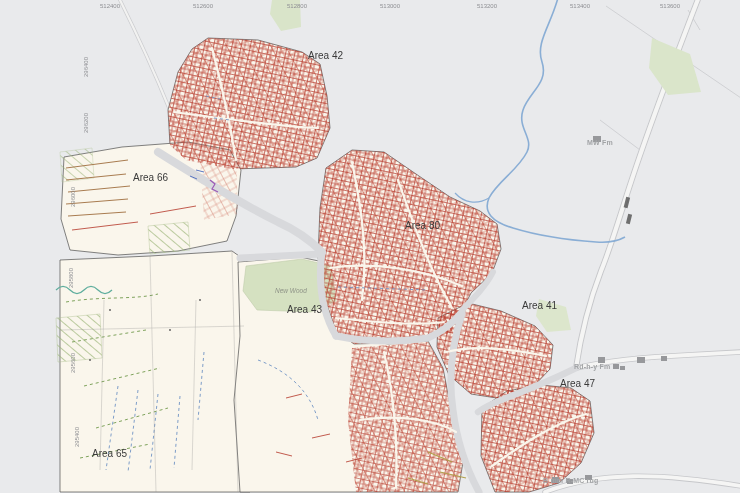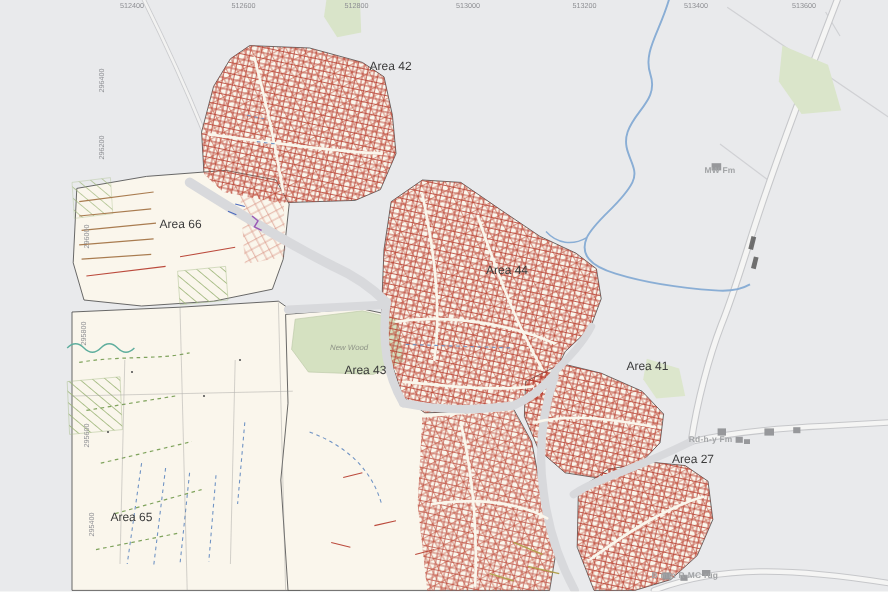--- a/index.html
+++ b/index.html
@@ -224,25 +224,25 @@
 <div>
   <span class="tick-left" style="left:86px;top:67px">296400</span>
   <span class="tick-left" style="left:86px;top:123px">296200</span>
   <span class="tick-left" style="left:73px;top:197px">296000</span>
   <span class="tick-left" style="left:71px;top:278px">295800</span>
   <span class="tick-left" style="left:73px;top:363px">295600</span>
   <span class="tick-left" style="left:77px;top:437px">295400</span>
 </div>
 
 <div class="lbl" style="left:308px;top:51px">Area 42</div>
-<div class="lbl" style="left:133px;top:183px">Area 66</div>
-<div class="lbl" style="left:405px;top:221px">Area 44</div>
+<div class="lbl" style="left:133px;top:173px">Area 66</div>
+<div class="lbl" style="left:405px;top:221px">Area 80</div>
 <div class="lbl" style="left:522px;top:301px">Area 41</div>
 <div class="lbl" style="left:287px;top:305px">Area 43</div>
-<div class="lbl" style="left:560px;top:379px">Area 27</div>
-<div class="lbl" style="left:92px;top:427px">Area 65</div>
+<div class="lbl" style="left:560px;top:379px">Area 47</div>
+<div class="lbl" style="left:92px;top:449px">Area 65</div>
 
 <div class="wood-lbl" style="left:275px;top:288px">New Wood</div>
 <div class="place-lbl" style="left:587px;top:139px">MW Fm</div>
 <div class="place-lbl" style="left:574px;top:363px">Rd-h-y Fm</div>
 <div class="place-lbl" style="left:543px;top:477px">B mm R-MC rug</div>
 
 </div>
 
 </body></html>

